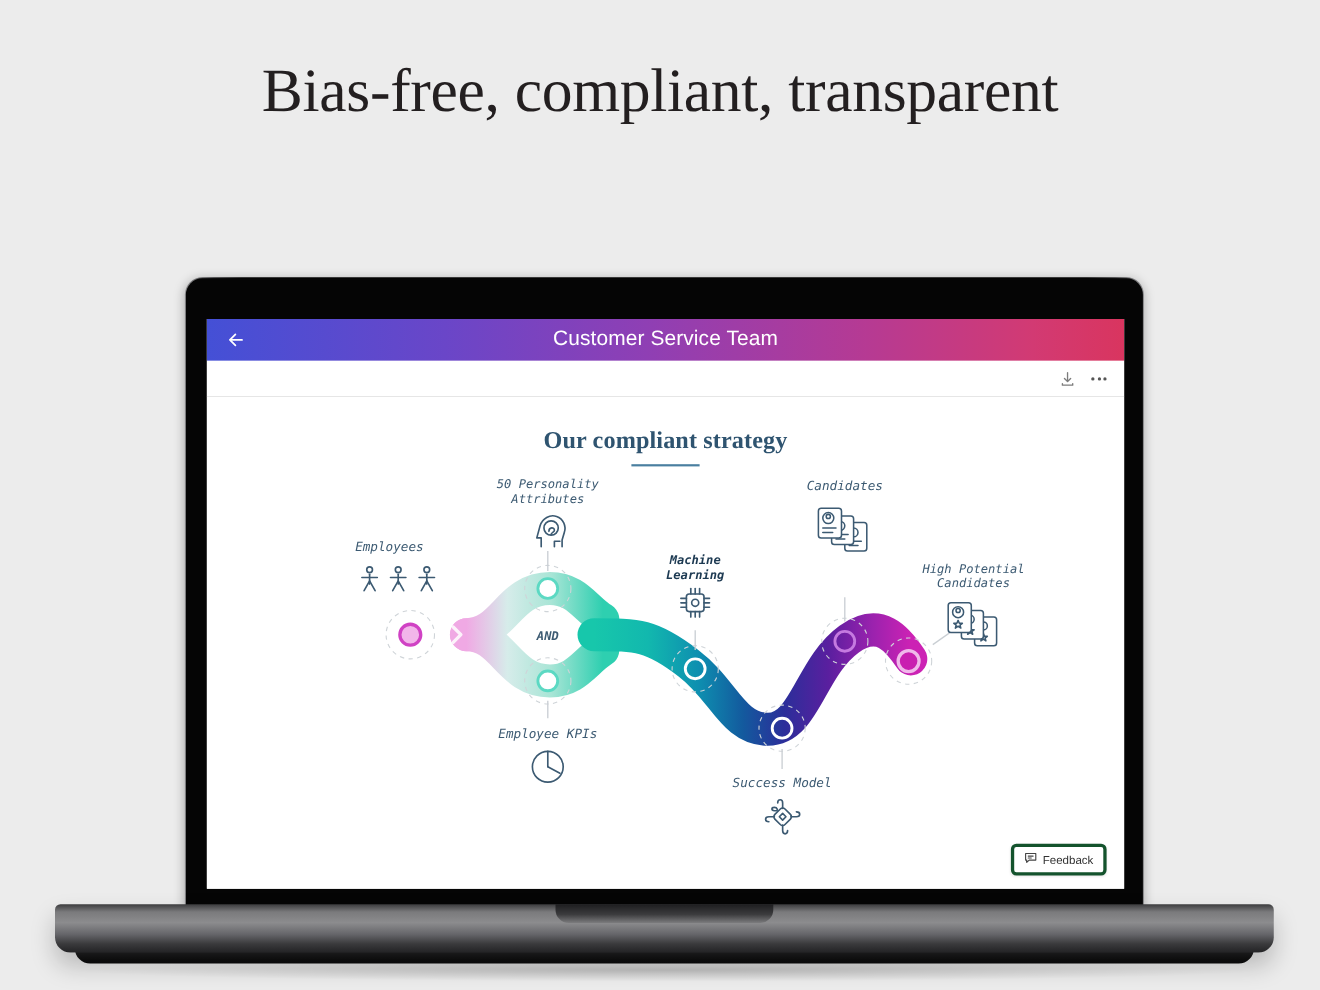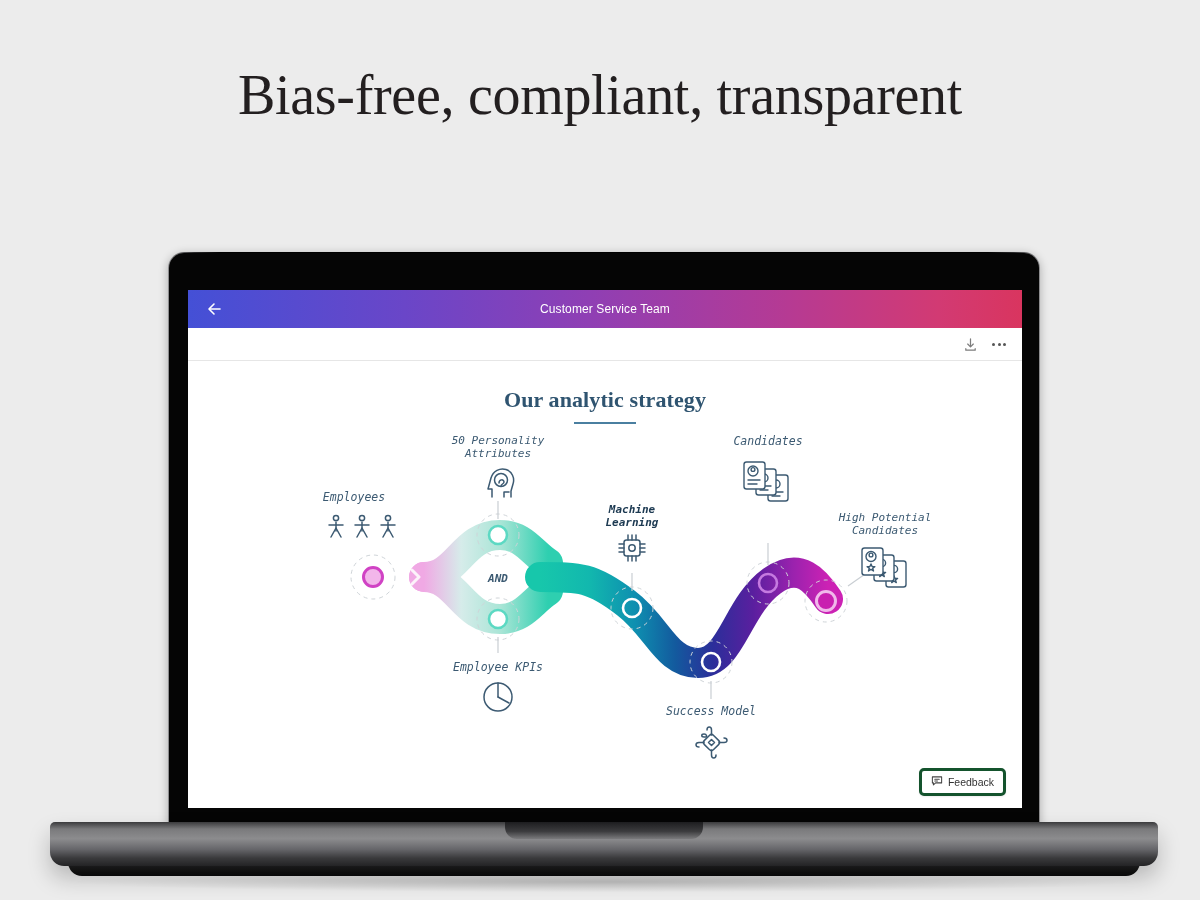--- a/index.html
+++ b/index.html
@@ -6,21 +6,21 @@
   body{
     width:1200px;height:900px;
     background:#ececec;
     font-family:"Liberation Sans", sans-serif;
     overflow:hidden;
     position:relative;
   }
 
   
   .headline{
-    position:absolute; left:0; top:64px; width:1200px;
+    position:absolute; left:0; top:52px; width:1200px;
     text-align:center;
   }
   .headline-1{
     font-family:"Liberation Serif", serif;
     font-size:56px;
     line-height:62px;
     color:#231f20;
     letter-spacing:-0.3px;
   }
   .headline-2{
@@ -84,21 +84,21 @@
   .app-header{
     position:relative; height:38px;
     background:linear-gradient(90deg,#4450d6 0%,#6a46c8 26%,#8f3fb4 48%,#b63a93 72%,#d23a73 90%,#d9355f 100%);
     display:flex;align-items:center;
   }
   .back-arrow{
     position:absolute;left:16px;top:50%;transform:translateY(-50%);
     width:22px;height:22px;cursor:pointer;
   }
   .app-title{
-    width:100%;text-align:center;color:#fff;font-size:12px;letter-spacing:.1px;
+    width:100%;text-align:center;color:#fff;font-size:19px;letter-spacing:.1px;
   }
 
   
   .tabbar{
     height:32px;background:#fff;border-bottom:1px solid #e6e6e6;
     display:flex;align-items:center;position:relative;
     box-shadow:0 1px 2px rgba(0,0,0,.05);
   }
   .tabs{display:flex;align-items:center;height:100%;padding-left:16px;}
   .tab{
@@ -171,21 +171,21 @@
         </span>
         <span class="dots">
             <i></i>
             <i></i>
             <i></i>
           </span>
       </div>
     </div>
 
     <div class="content">
-      <div class="slide-title">Our analytic strategy</div>
+      <div class="slide-title">Our compliant strategy</div>
       <div class="slide-rule"></div>
 
       <div class="diagram">
         <svg width="834" height="375" viewBox="0 0 834 375">
           <defs>
             <linearGradient id="gLeftTop" x1="0" y1="0" x2="1" y2="0">
               <stop offset="0" stop-color="#f0a9e4"></stop>
               <stop offset="0.30" stop-color="#d6ecea"></stop>
               <stop offset="0.62" stop-color="#a9e5d6"></stop>
               <stop offset="1" stop-color="#2ecfb0"></stop>

